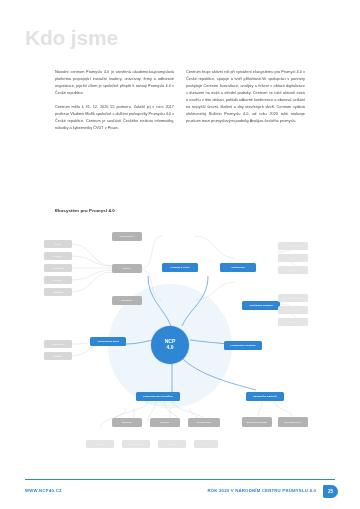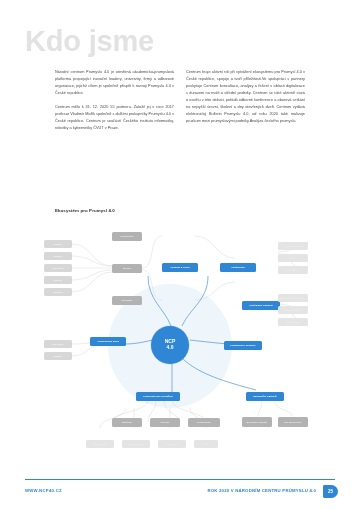--- a/index.html
+++ b/index.html
@@ -20,21 +20,21 @@
     width: 360px;
     height: 509px;
     background: #ffffff;
   }
 
   
   .page-title {
     position: absolute;
     left: 25px;
     top: 27px;
-    font-size: 29px;
+    font-size: 21px;
     font-weight: bold;
     color: #e2e2e2;
     letter-spacing: -0.2px;
     line-height: 1;
   }
 
   
   .columns {
     position: absolute;
     left: 55px;

